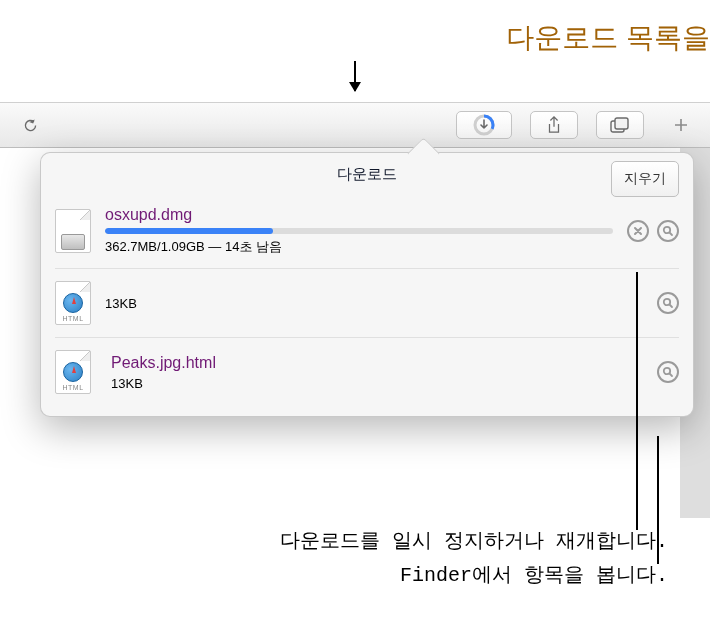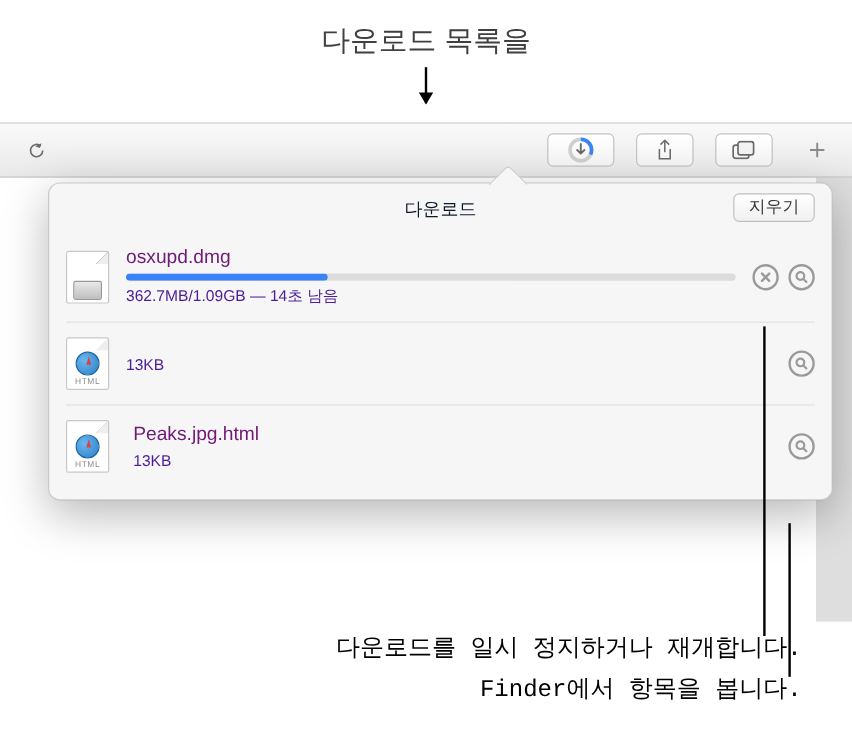--- a/index.html
+++ b/index.html
@@ -15,23 +15,23 @@
       position: relative;
       overflow: hidden;
     }
     
     
     .callout-top {
       position: absolute;
       top: 18px;
       left: 0;
       right: 0;
-      text-align: center;
-      font-size: 24px;
-      color: #404040;
+      text-align: right;
+      font-size: 28px;
+      color: #a16207;
       line-height: 1.4;
     }
     .callout-top .arrow-down {
       display: block;
       margin: 4px auto 0;
       width: 2px;
       height: 30px;
       background: #000;
       position: relative;
     }
@@ -124,21 +124,21 @@
     }
     .popover-title {
       font-size: 15px;
       color: #0f172a;
       font-weight: 400;
     }
     .clear-btn {
       position: absolute;
       right: 14px;
       top: 8px;
-      height: 24px;
+      height: 36px;
       padding: 0 12px;
       border: 1px solid #c0c0c0;
       border-radius: 5px;
       background: linear-gradient(to bottom, #ffffff, #f0f0f0);
       font-size: 14px;
       color: #333;
       cursor: pointer;
     }
     
     .download-list {
@@ -232,21 +232,21 @@
       overflow: hidden;
       margin-bottom: 4px;
     }
     .progress-fill {
       height: 100%;
       background: #3a82f7;
       border-radius: 3px;
     }
     .download-meta {
       font-size: 13px;
-      color: #4c1d95;
+      color: #000000;
     }
     
     .download-actions {
       display: flex;
       gap: 8px;
       flex-shrink: 0;
     }
     .action-btn {
       width: 22px;
       height: 22px;

